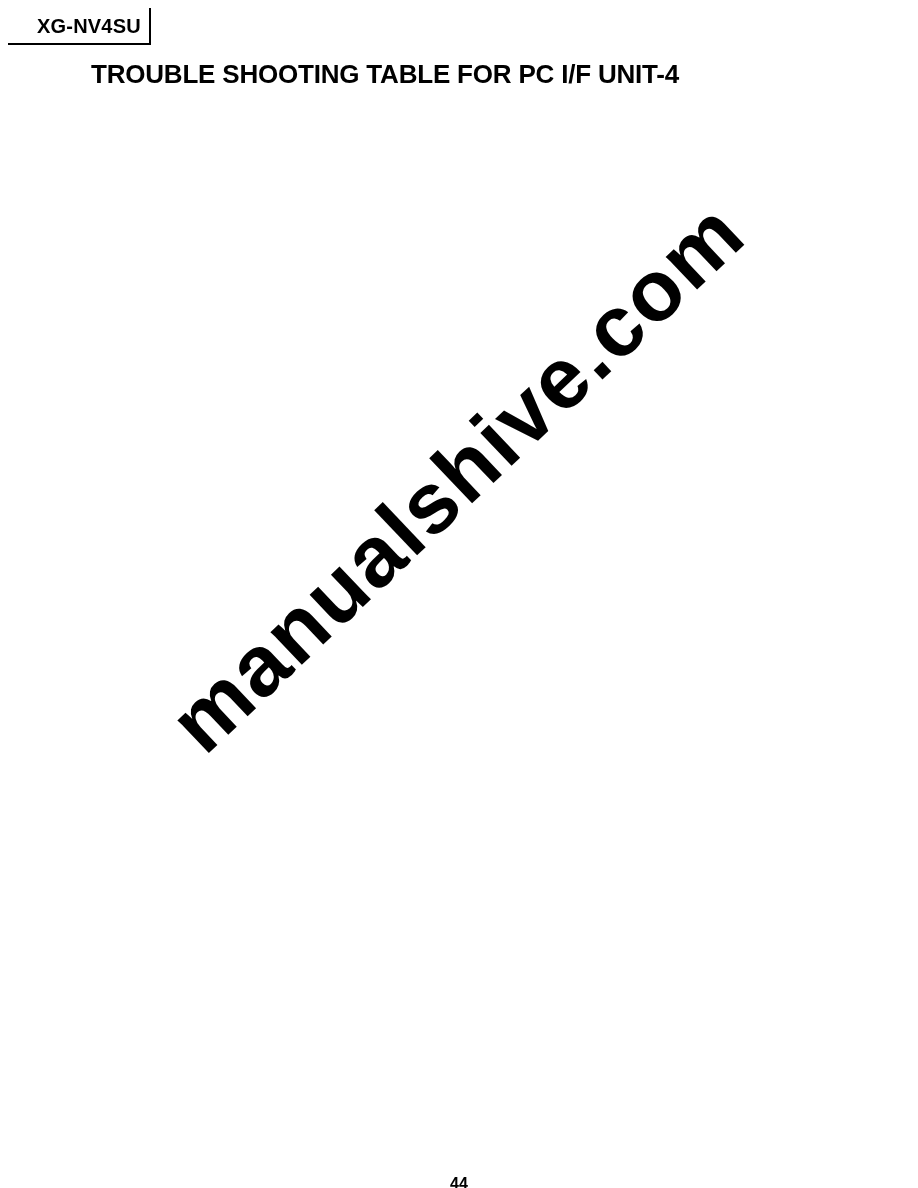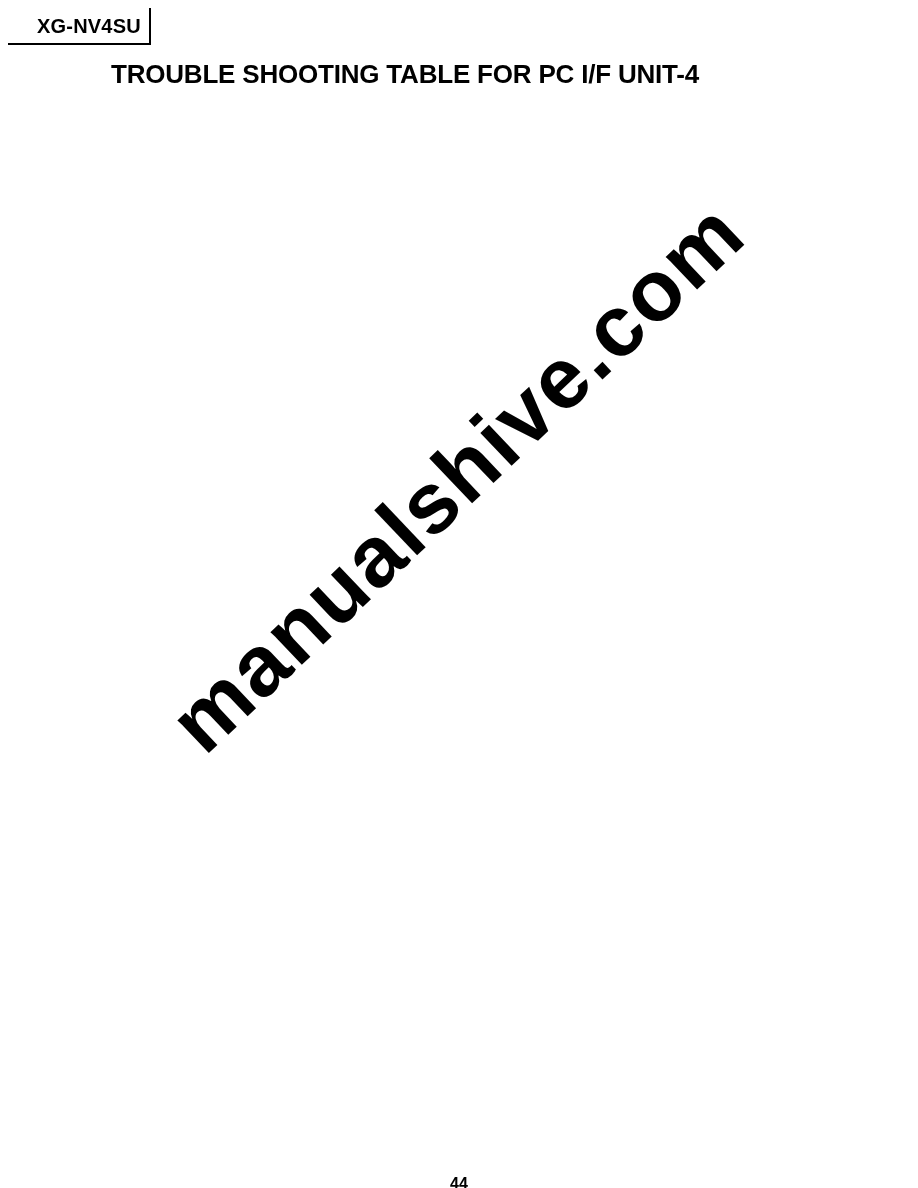--- a/index.html
+++ b/index.html
@@ -14,21 +14,21 @@
       font-family:"Liberation Sans", sans-serif;
       font-weight:700;font-size:86px;letter-spacing:2px;
       transform:rotate(-43.5deg);transform-origin:0 0;white-space:nowrap;}
 
   
   #hdr-model{position:absolute;left:37px;top:15px;font-size:20px;font-weight:700;
              letter-spacing:0.2px;z-index:3;}
   #hdr-vline{position:absolute;left:149px;top:8px;width:2.2px;height:36px;background:#000;z-index:3;}
   #hdr-hline{position:absolute;left:8px;top:43px;width:143px;height:2.2px;background:#000;z-index:3;}
   #title{position:absolute;left:0;top:59px;width:770px;text-align:center;
-         font-size:26px;font-weight:700;letter-spacing:-0.2px;z-index:3;margin-left:20px;}
+         font-size:26px;font-weight:700;letter-spacing:-0.2px;z-index:3;}
   #pagenum{position:absolute;left:0;top:1147px;width:918px;text-align:center;
            font-size:16px;font-weight:700;z-index:3;margin-top:28px;}
 </style>
 </head>
 <body>
 
 <div id="page">
 
   <div class="wm">
     <span>manualshive.com</span>

